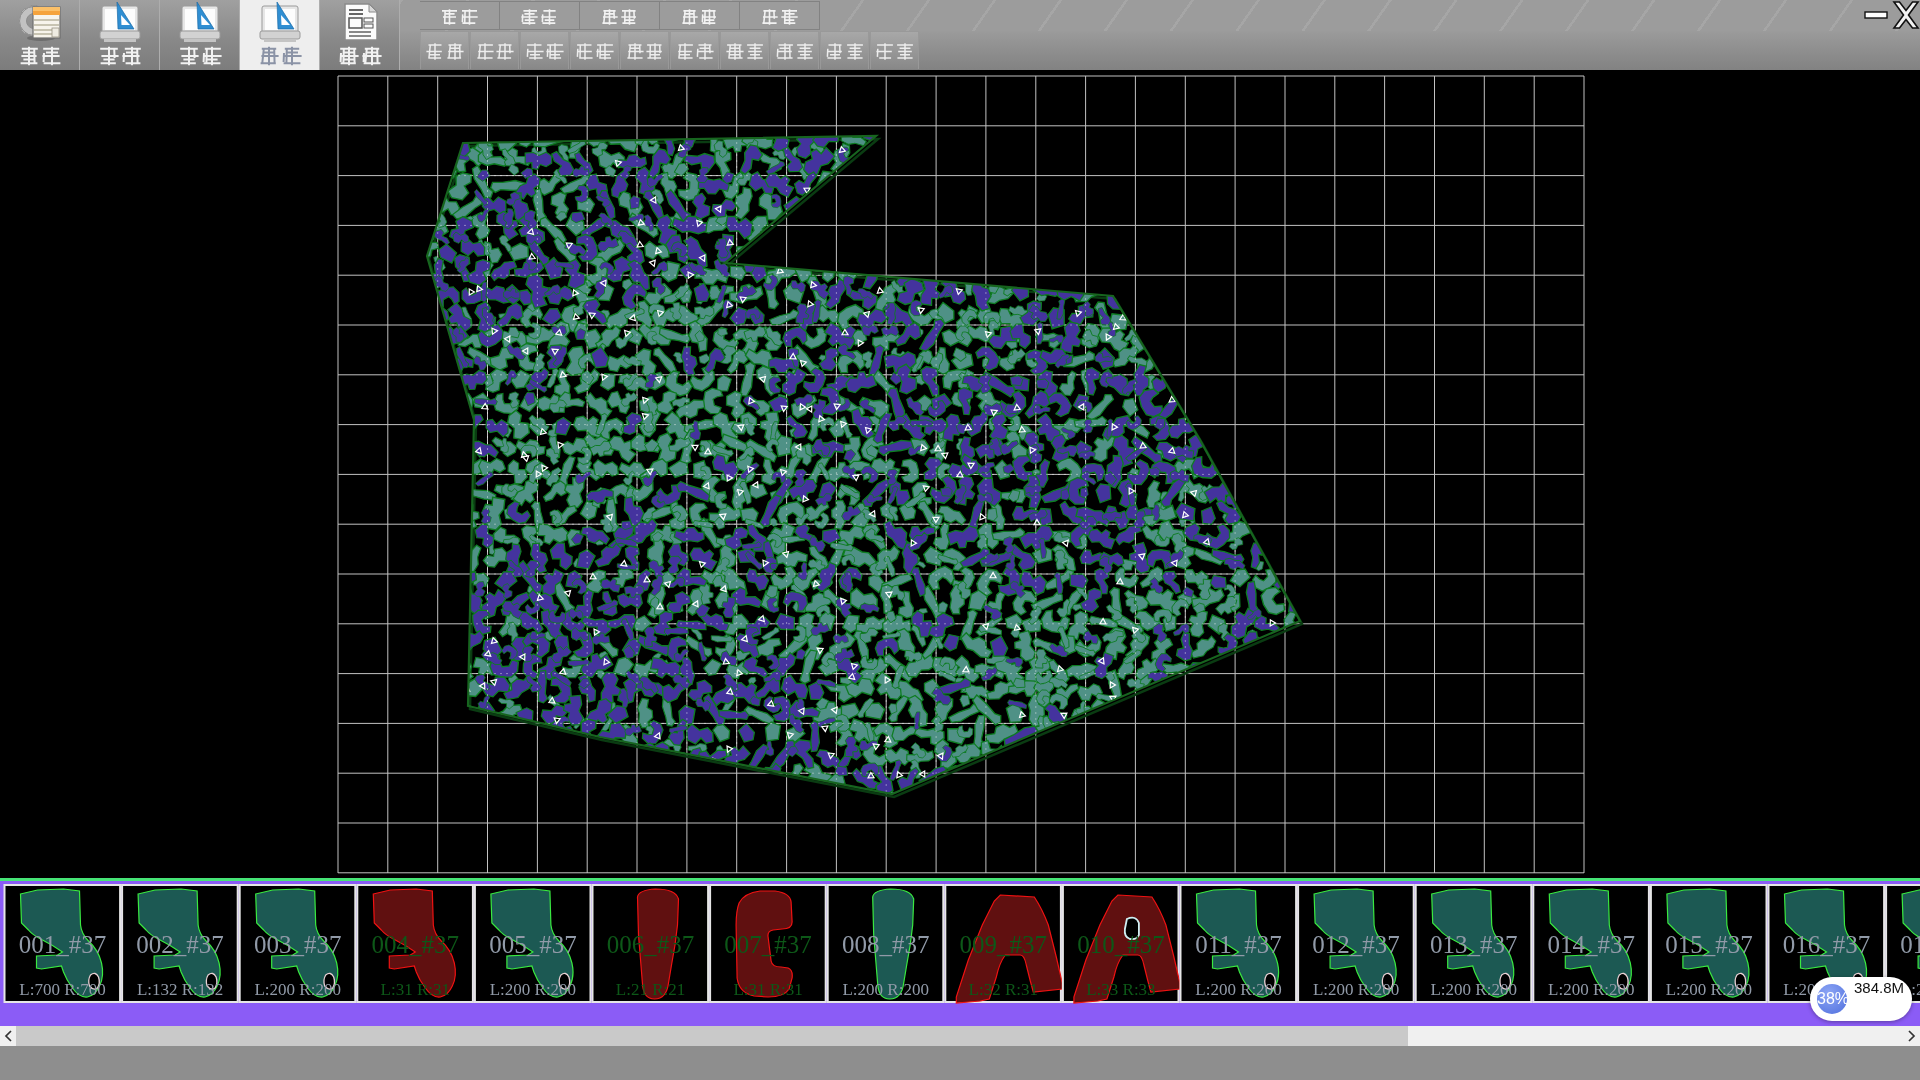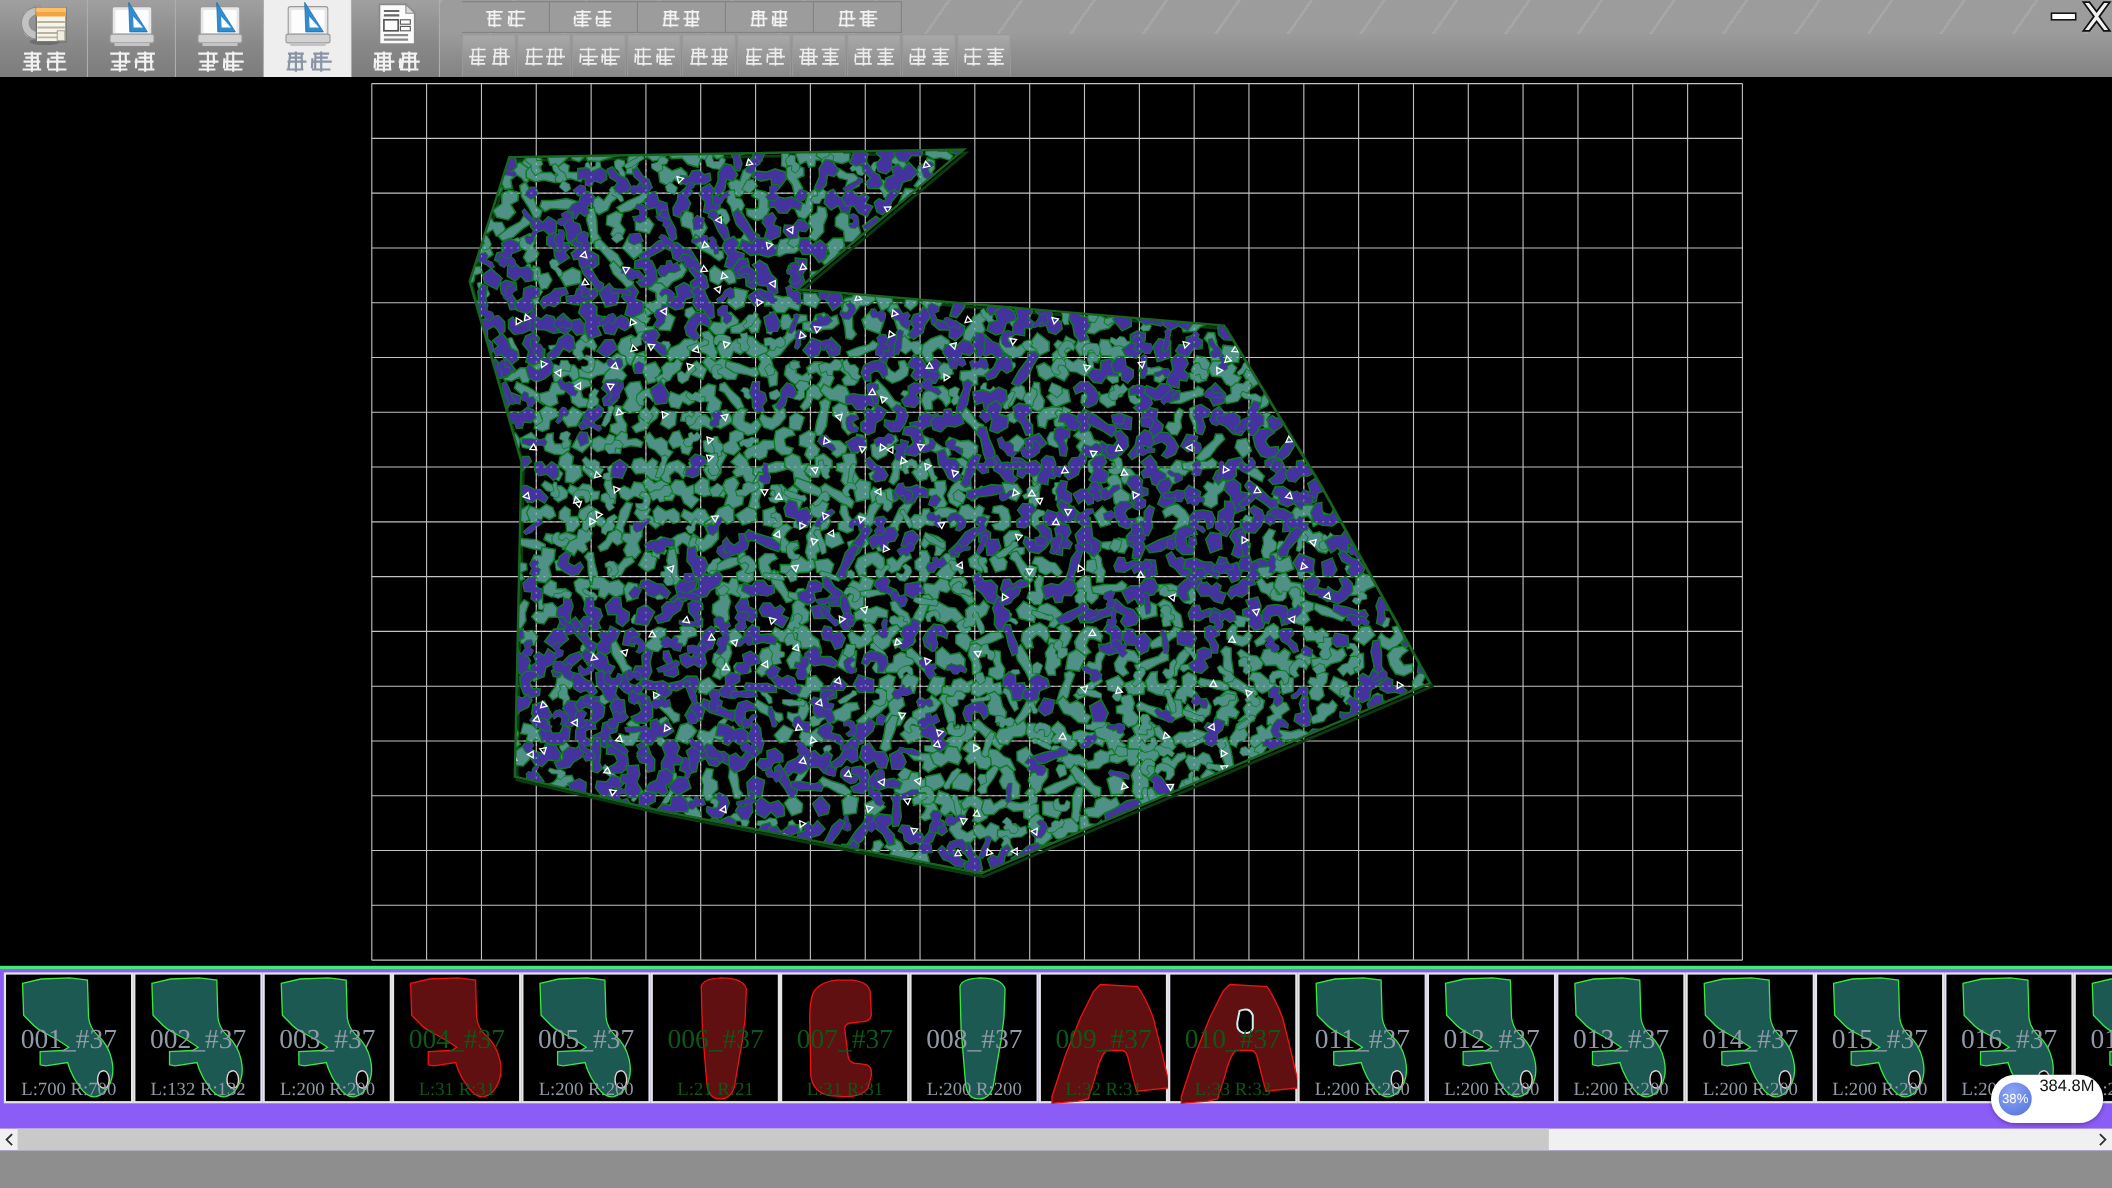--- a/index.html
+++ b/index.html
@@ -2067,15 +2067,15 @@
         <g transform="translate(1,0)">
           <path d="M15,9 L32,5 L58,4 L74,6 L75,40 Q76,49 83,56 Q93,65 96,78 Q99,91 94,101 Q90,110 82,112 Q74,113 67,103 Q61,95 58,87 L56,81 L36,84 L31,83 L31,71 L52,70 L57,67 Q47,60 37,55 Q27,50 23,45 L16,38 Z" fill="#1c5953" stroke="#3ae940" stroke-width="1.2"></path>
           <path d="M85,90 Q90,86 93,92 Q95,98 92,103 Q88,106 84,101 Q82,95 85,90 Z" fill="#000" stroke="#e8d0d4" stroke-width="1.3"></path>
         </g>
         <text x="58" y="68" font-family="Liberation Serif" font-size="25" fill="#919aa8" text-anchor="middle">017_#37</text>
         <text x="58" y="110" font-family="Liberation Serif" font-size="17" fill="#919aa8" text-anchor="middle">L:200 R:200</text>
       </g>
     </svg>
 <div style="position:absolute;left:1810px;top:977px;width:102px;height:44px;background:#fff;border-radius:22px;box-shadow:0 1px 4px rgba(0,0,0,0.35)">
   <div style="position:absolute;left:7px;top:7px;width:30px;height:30px;border-radius:50%;background:radial-gradient(circle at 38% 32%,#8da6f5,#4f6fdd);"></div>
-  <div style="position:absolute;left:7px;top:7px;width:30px;height:30px;border-radius:50%;text-align:center;line-height:30px;font-family:'Liberation Sans';font-size:12px;color:#fff">38%</div>
+  <div style="position:absolute;left:7px;top:7px;width:30px;height:30px;border-radius:50%;text-align:center;line-height:30px;font-family:'Liberation Sans';font-size:16px;color:#fff">38%</div>
   <div style="position:absolute;left:44px;top:2px;font-family:'Liberation Sans';font-size:15px;color:#111">384.8M</div>
 </div>
 </div>
 </body></html>

